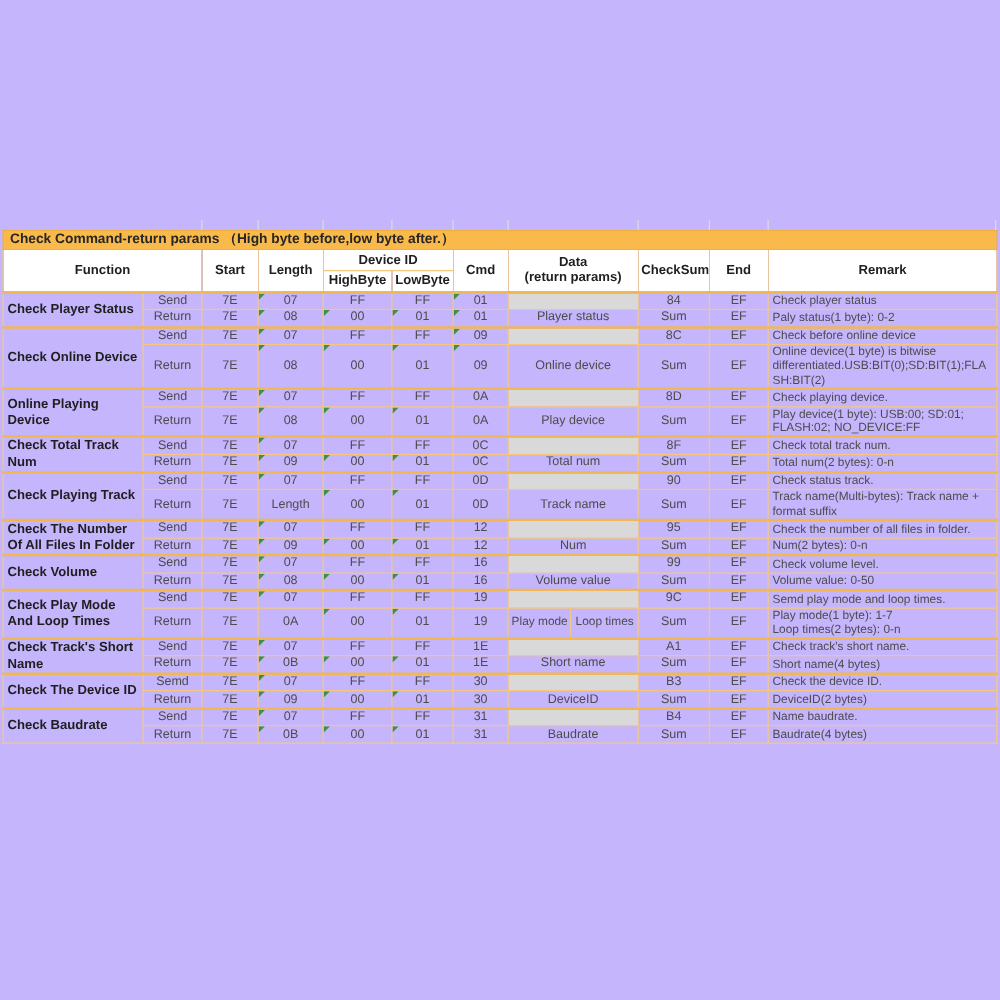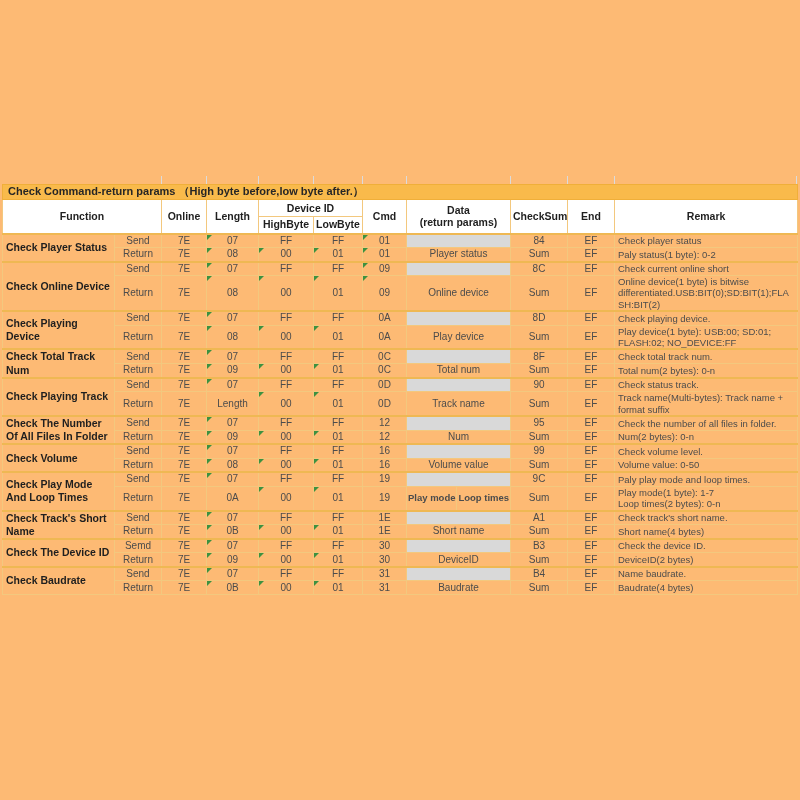--- a/index.html
+++ b/index.html
@@ -1,17 +1,17 @@
 <!DOCTYPE html>
 <html><head>
 <meta charset="utf-8">
 <style>
   * { box-sizing: border-box; }
   html,body { margin:0; padding:0; background:#fff; }
-  .page { position:relative; width:800px; height:800px; background:#fdba74;
+  .page { position:relative; width:800px; height:800px; background:#c4b5fd;
           font-family:"Liberation Sans", sans-serif; overflow:hidden; }
   .grid-stubs { position:absolute; left:2px; top:176px; width:795px; height:8px; }
   .stub { position:absolute; top:0; width:1px; height:8px; background:#DBDBDB; }
   table.cmd { border-collapse:collapse; position:absolute; left:2px; top:184px;
               width:795px; table-layout:fixed; border:1px solid #EFB853; }
   td, th { border:1px solid #F3C87E; padding:0 2px; height:14px; text-align:center;
            vertical-align:middle; font-size:10px; color:#4c4c4c; position:relative;
            line-height:1.2; overflow:hidden; font-weight:normal; }
   tr.title-row td { background:#F9BA4B; text-align:left; font-weight:bold; font-size:11px;
                     color:#262626; height:15px; padding:0 5px; border-color:#F0AF39; }
@@ -20,21 +20,21 @@
   td.fn { text-align:left; font-weight:bold; font-size:10.5px; color:#1f1f1f;
           padding:0 3px; line-height:1.25; }
   td.remark { text-align:left; padding:0 2px 0 3px; font-size:9.5px;
               white-space:pre-line; word-wrap:break-word; }
   td.shaded { background:#D9D9D9; }
   tr.gs td { border-top:2px solid #EFB853; }
   .tri { position:absolute; top:0; left:0; width:0; height:0;
          border-top:5px solid #3D9140; border-right:5px solid transparent; }
   td.split { padding:0; }
   .splitwrap { position:absolute; inset:0; display:flex; align-items:stretch; }
-  .half { flex:1 1 48%; display:flex; align-items:center; justify-content:center; font-size:9.5px;font-weight:bold; }
+  .half { flex:1 1 48%; display:flex; align-items:center; justify-content:center; font-size:9.5px; }
   .half.second { border-left:1px solid #F3C87E; flex-basis:52%; }
 </style>
 </head>
 <body>
 
 <div class="page">
   <div class="grid-stubs">
       <div class="stub" style="left: 159px;"></div>
       <div class="stub" style="left: 204px;"></div>
       <div class="stub" style="left: 256px;"></div>
@@ -59,21 +59,21 @@
         <col style="width:57px">
       <col style="width:47px">
         <col style="width:183px">
     </colgroup>
     <thead>
       <tr class="title-row">
         <td colspan="11">Check Command-return params （High byte before,low byte after.）</td>
       </tr>
       <tr class="head">
         <th colspan="2" rowspan="2">Function</th>
-        <th rowspan="2">Online</th>
+        <th rowspan="2">Start</th>
         <th rowspan="2">Length</th>
         <th colspan="2">Device ID</th>
         <th rowspan="2">Cmd</th>
         <th rowspan="2">
           <div class="hline">Data</div>
           <div class="hline">(return params)</div>
         </th>
         <th rowspan="2">CheckSum</th>
         <th rowspan="2">End</th>
         <th rowspan="2">Remark</th>
@@ -113,36 +113,36 @@
           <td class="fn" rowspan="2">Check Online Device</td>
           <td>Send</td>
           <td>7E</td>
           <td>07<span class="tri"></span></td>
           <td>FF</td>
           <td>FF</td>
           <td>09<span class="tri"></span></td>
           <td class="shaded"></td>
           <td>8C</td>
           <td>EF</td>
-          <td class="remark">Check current online short</td>
+          <td class="remark">Check before online device</td>
         </tr>
         <tr>
           <td>Return</td>
           <td>7E</td>
           <td>08<span class="tri"></span></td>
           <td>00<span class="tri"></span></td>
           <td>01<span class="tri"></span></td>
           <td>09<span class="tri"></span></td>
           <td>Online device</td>
           <td>Sum</td>
           <td>EF</td>
           <td class="remark">Online device(1 byte) is bitwise differentiated.USB:BIT(0);SD:BIT(1);FLASH:BIT(2)</td>
         </tr>
         <tr class="gs">
-          <td class="fn" rowspan="2">Check Playing Device</td>
+          <td class="fn" rowspan="2">Online Playing Device</td>
           <td>Send</td>
           <td>7E</td>
           <td>07<span class="tri"></span></td>
           <td>FF</td>
           <td>FF</td>
           <td>0A</td>
           <td class="shaded"></td>
           <td>8D</td>
           <td>EF</td>
           <td class="remark">Check playing device.</td>
@@ -263,21 +263,21 @@
           <td class="fn" rowspan="2">Check Play Mode And Loop Times</td>
           <td>Send</td>
           <td>7E</td>
           <td>07<span class="tri"></span></td>
           <td>FF</td>
           <td>FF</td>
           <td>19</td>
           <td class="shaded"></td>
           <td>9C</td>
           <td>EF</td>
-          <td class="remark">Paly play mode and loop times.</td>
+          <td class="remark">Semd play mode and loop times.</td>
         </tr>
         <tr>
           <td>Return</td>
           <td>7E</td>
           <td>0A</td>
           <td>00<span class="tri"></span></td>
           <td>01<span class="tri"></span></td>
           <td>19</td>
           <td class="split">
             <div class="splitwrap">

